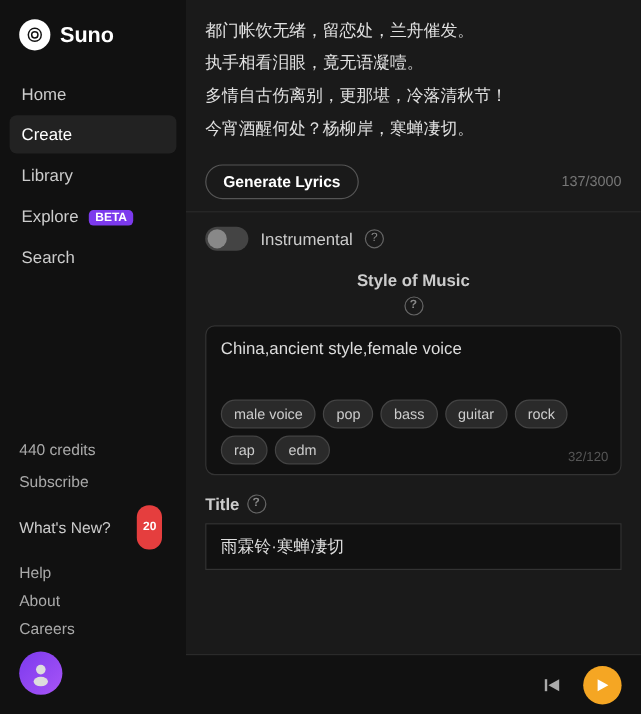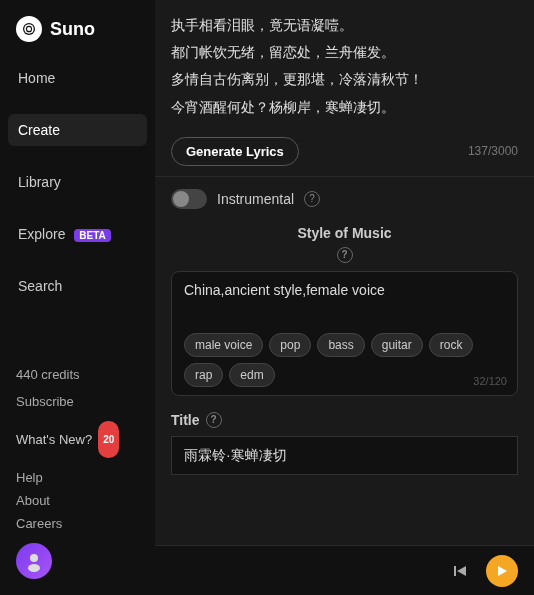--- a/index.html
+++ b/index.html
@@ -40,21 +40,21 @@
       background: #fff;
       border-radius: 50%;
       display: flex;
       align-items: center;
       justify-content: center;
     }
 
     .sidebar-nav {
       display: flex;
       flex-direction: column;
-      gap: 20px;
+      gap: 2px;
       padding: 0 8px;
     }
 
     .nav-item {
       padding: 8px 10px;
       border-radius: 6px;
       cursor: pointer;
       font-size: 14px;
       font-weight: 500;
       color: #ccc;
@@ -92,21 +92,21 @@
 
     .subscribe-btn {
       font-size: 13px;
       color: #aaa;
       cursor: pointer;
     }
 
     .whats-new {
       display: flex;
       align-items: center;
-      gap: 6px;
+      gap: 22px;
       font-size: 13px;
       color: #ccc;
       cursor: pointer;
     }
 
     .notification-badge {
       background: #e53e3e;
       color: #fff;
       font-size: 10px;
       font-weight: 700;
@@ -434,22 +434,22 @@
         <circle cx="11" cy="8" r="4" fill="#ddd"></circle>
         <ellipse cx="11" cy="18" rx="6" ry="4" fill="#ddd"></ellipse>
       </svg>
     </div>
   </div>
 </div>
 
 <div class="main">
 
   <div class="lyrics-area">
+    <span class="lyrics-line">都门帐饮无绪，留恋处，兰舟催发。</span>
     <span class="lyrics-line">执手相看泪眼，竟无语凝噎。</span>
-    <span class="lyrics-line">都门帐饮无绪，留恋处，兰舟催发。</span>
     <span class="lyrics-line">多情自古伤离别，更那堪，冷落清秋节！</span>
     <span class="lyrics-line">今宵酒醒何处？杨柳岸，寒蝉凄切。</span>
   </div>
 
   <div class="generate-lyrics-row">
     <button class="generate-lyrics-btn">Generate Lyrics</button>
     <span class="char-count-small">137/3000</span>
   </div>
 
   <div class="instrumental-row">

